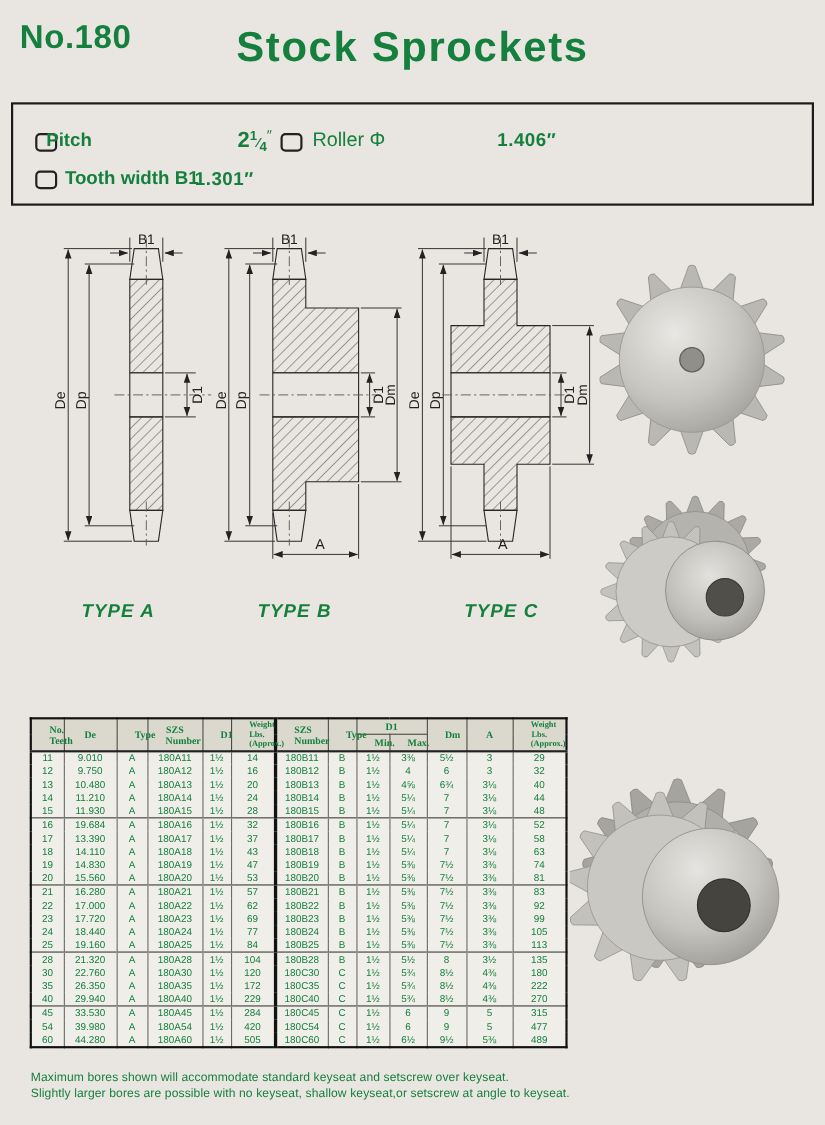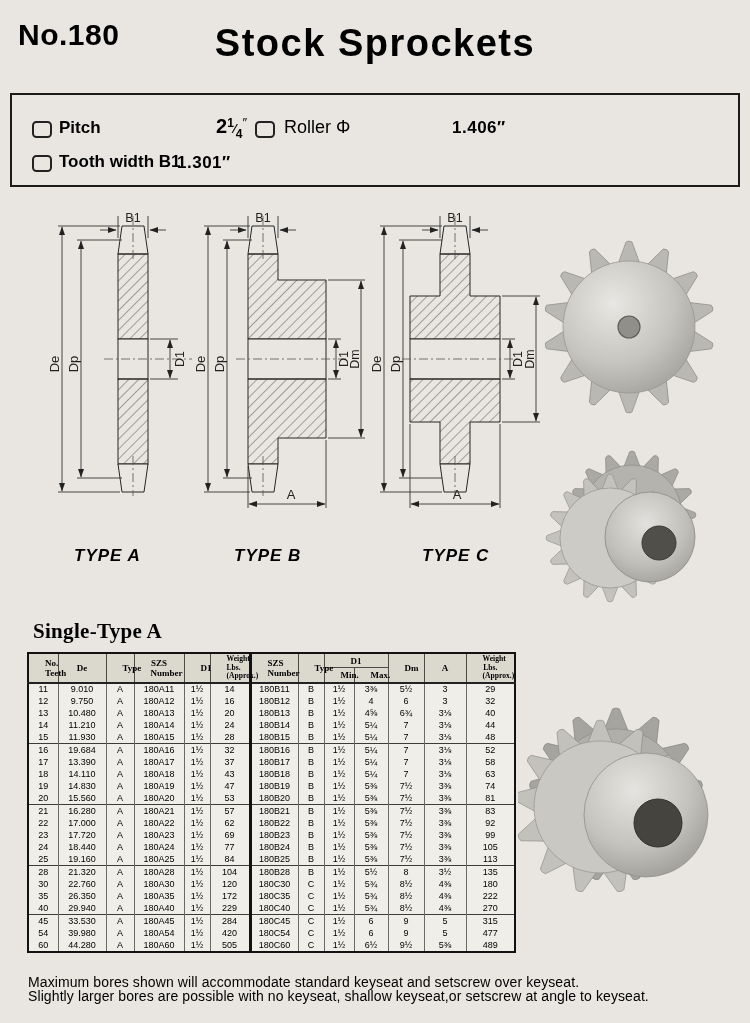--- a/index.html
+++ b/index.html
@@ -1,17 +1,17 @@
 <!DOCTYPE html>
 <html><head>
 <meta charset="utf-8">
 <style>
   html,body{margin:0;padding:0;background:#cfcdc7;}
   .page{position:relative;width:750px;height:1023px;background:#e9e6e1;overflow:hidden;
-        font-family:"Liberation Sans",sans-serif;color:#000000;}
+        font-family:"Liberation Sans",sans-serif;color:#15803d;}
   .abs{position:absolute;}
 
   
   .catalog-no{left:18px;top:18px;font-size:30px;font-weight:bold;letter-spacing:.5px;}
   .page-title{left:120px;top:22px;width:510px;text-align:center;font-size:38px;font-weight:bold;letter-spacing:1.5px;}
 
   
   .spec-box{left:10px;top:93px;width:726px;height:90px;border:2.5px solid #1b1b1b;}
   .chk{width:16px;height:13px;border:2px solid #222;border-radius:4.5px;background:transparent;}
   .spec-label{font-size:17px;font-weight:bold;}
@@ -35,33 +35,33 @@
                 font-size:9px;line-height:1.12;white-space:pre-line;border:1px solid #4a4a46;
                 padding:1px 16px;vertical-align:middle;}
   table.sprk th.small{font-size:7.6px;}
   table.sprk thead{border-bottom:2px solid #222;}
   table.sprk td{font-size:9px;line-height:1;text-align:center;padding:1.6px 0 1.4px 0;
                 border-right:1px solid #6a6a64;height:9px;}
   table.sprk td:last-child{border-right:none;}
   table.sprk .sep{border-left:3.5px solid #121212 !important;}
   table.sprk tr.group-start td{border-top:1.4px solid #3c3c38;}
 
-  .note{font-size:14px;letter-spacing:.1px;}
+  .note{font-size:11px;letter-spacing:.1px;}
 </style>
 </head>
 <body>
 
 <div class="page">
 
   <div class="abs catalog-no">No.180</div>
   <div class="abs page-title">Stock Sprockets</div>
 
   <div class="abs spec-box">
     <div class="abs chk" style="left:20px;top:26px;"></div>
-    <div class="abs spec-label" style="left:47px;top:23px;text-align:center;">Pitch</div>
+    <div class="abs spec-label" style="left:30px;top:23px;text-align:center;">Pitch</div>
     <div class="abs" style="left:162px;top:20px;margin-left:42px;"><span class="pitch-whole">2</span><sup class="frac">1</sup><span class="frac">⁄</span><sub class="frac">4</sub><span class="prime">″</span></div>
 
     <div class="abs chk" style="left:243px;top:26px;"></div>
     <div class="abs spec-label normal" style="left:272px;top:22px;">Roller Φ</div>
     <div class="abs spec-value" style="left:440px;top:23px;">1.406″</div>
 
     <div class="abs chk" style="left:20px;top:60px;"></div>
     <div class="abs spec-label" style="left:47px;top:57px;">Tooth width B1</div>
     <div class="abs spec-value" style="left:165px;top:58px;">1.301″</div>
   </div>
@@ -330,21 +330,20 @@
         <use href="#toothP3" transform="rotate(249.23076923076923)"></use>
         <use href="#toothP3" transform="rotate(276.9230769230769)"></use>
         <use href="#toothP3" transform="rotate(304.61538461538464)"></use>
         <use href="#toothP3" transform="rotate(332.3076923076923)"></use>
       </g>
     <circle cx="82" cy="152" r="66" fill="#c9c8c3" stroke="#93928d" stroke-width="0.7"></circle>
     <circle cx="128" cy="160" r="62" fill="url(#gh3)" stroke="#91908b" stroke-width="0.8"></circle>
     <circle cx="140" cy="168" r="24" fill="#45443f" stroke="#323128" stroke-width="1"></circle>
   </svg>
 
-  <div class="abs tbl-title" style="left:33px;top:619px;">Single-Type A</div>
 
   <table class="sprk">
     <colgroup>
       <col style="width:30px">
         <col style="width:48px">
         <col style="width:28px">
         <col style="width:50px">
         <col style="width:26px">
         <col style="width:40px">
       <col style="width:48px">

